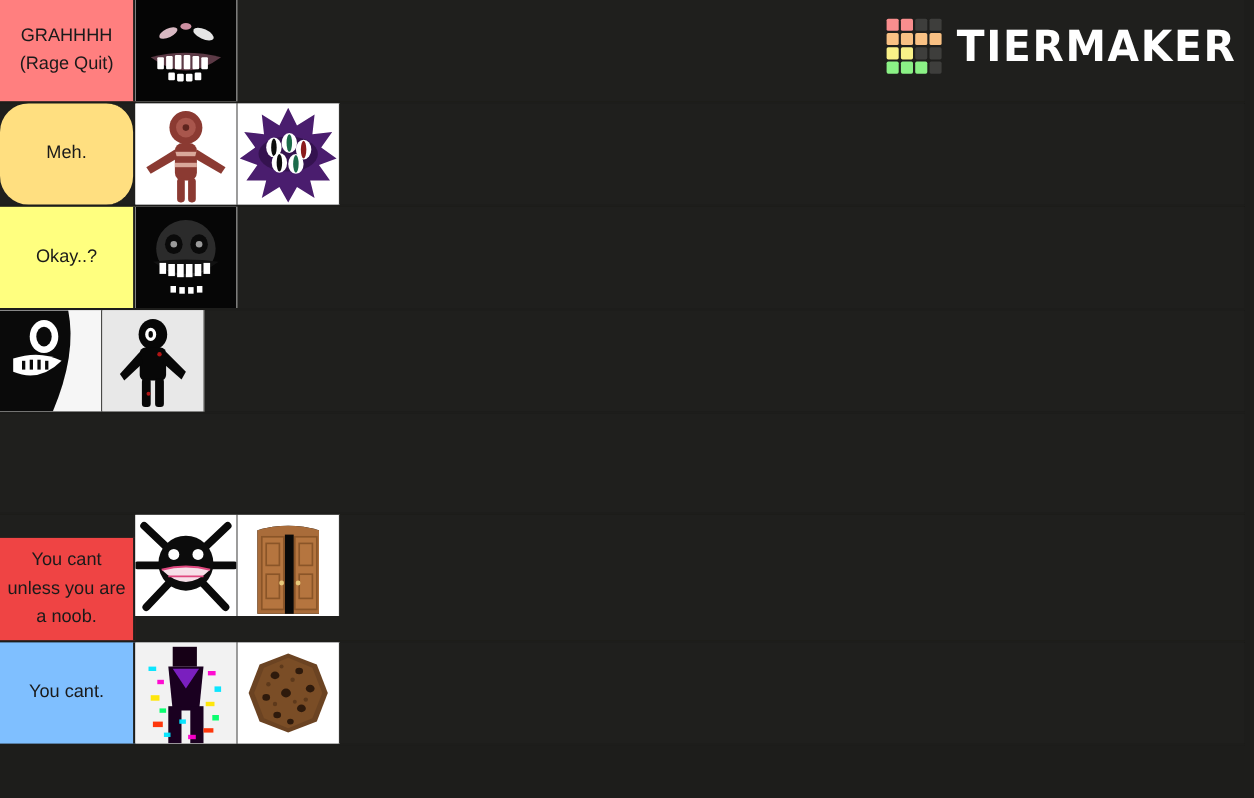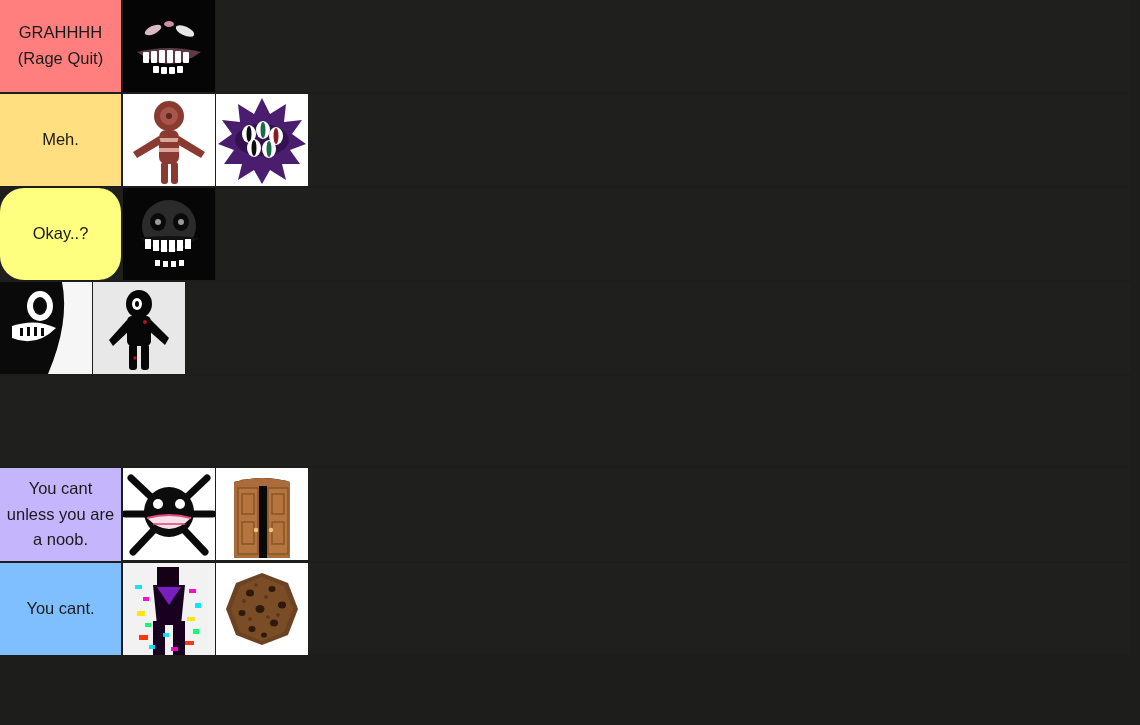--- a/index.html
+++ b/index.html
@@ -107,20 +107,41 @@
     width: 100%;
     height: 100%;
     display: block;
   }
 </style>
 </head>
 <body>
 
 <div id="tiermaker-app">
 
+  <div class="brand-logo">
+    <div class="brand-grid">
+        <div class="brand-cell" style="background: rgb(249, 142, 142);"></div>
+        <div class="brand-cell" style="background: rgb(249, 142, 142);"></div>
+        <div class="brand-cell" style="background: rgb(62, 62, 60);"></div>
+        <div class="brand-cell" style="background: rgb(62, 62, 60);"></div>
+        <div class="brand-cell" style="background: rgb(249, 193, 132);"></div>
+        <div class="brand-cell" style="background: rgb(249, 193, 132);"></div>
+        <div class="brand-cell" style="background: rgb(249, 193, 132);"></div>
+        <div class="brand-cell" style="background: rgb(249, 193, 132);"></div>
+        <div class="brand-cell" style="background: rgb(249, 241, 136);"></div>
+        <div class="brand-cell" style="background: rgb(249, 241, 136);"></div>
+        <div class="brand-cell" style="background: rgb(62, 62, 60);"></div>
+        <div class="brand-cell" style="background: rgb(62, 62, 60);"></div>
+        <div class="brand-cell" style="background: rgb(139, 241, 134);"></div>
+        <div class="brand-cell" style="background: rgb(139, 241, 134);"></div>
+        <div class="brand-cell" style="background: rgb(139, 241, 134);"></div>
+        <div class="brand-cell" style="background: rgb(62, 62, 60);"></div>
+      </div>
+    <div class="brand-wordmark">TIERMAKER</div>
+  </div>
 
   <div class="tier-list" id="tier-list">
       <div class="tier-row">
         <div class="tier-label" style="background: rgb(255, 127, 127);">GRAHHHH (Rage Quit)</div>
         <div class="tier-items">
           <div class="tier-item" title="dark face with glowing white teeth and pink eyes">
             <svg class="thumb" viewBox="0 0 92 92" xmlns="http://www.w3.org/2000/svg">
               <rect width="92" height="92" fill="#050505"></rect>
               <ellipse cx="30" cy="30" rx="9" ry="4" fill="#ffd9e5" transform="rotate(-25 30 30)" opacity=".85"></ellipse>
               <ellipse cx="62" cy="31" rx="10" ry="4.5" fill="#ffffff" transform="rotate(25 62 31)" opacity=".9"></ellipse>
@@ -136,21 +157,21 @@
                 <rect x="30" y="66" width="6" height="7" rx="1"></rect>
                 <rect x="38" y="67" width="6" height="7" rx="1"></rect>
                 <rect x="46" y="67" width="6" height="7" rx="1"></rect>
                 <rect x="54" y="66" width="6" height="7" rx="1"></rect>
               </g>
             </svg>
           </div>
         </div>
       </div>
       <div class="tier-row">
-        <div class="tier-label" style="background: rgb(255, 223, 128);">Meh.</div>
+        <div class="tier-label" style="background: rgb(255, 223, 128); border-radius: 26px;">Meh.</div>
         <div class="tier-items">
           <div class="tier-item" title="dark red clay humanoid figure with striped head">
             <svg class="thumb" viewBox="0 0 92 92" xmlns="http://www.w3.org/2000/svg">
               <rect width="92" height="92" fill="#ffffff"></rect>
               <circle cx="46" cy="22" r="15" fill="#8b3a32"></circle>
               <circle cx="46" cy="22" r="9" fill="#a8564c"></circle>
               <circle cx="46" cy="22" r="3" fill="#5e241e"></circle>
               <rect x="36" y="36" width="20" height="34" rx="7" fill="#8b3a32"></rect>
               <rect x="36" y="44" width="20" height="4" fill="#d9a79a"></rect>
               <rect x="36" y="54" width="20" height="4" fill="#d9a79a"></rect>
@@ -175,21 +196,21 @@
                 <ellipse cx="38" cy="54" rx="7" ry="9" fill="#fff"></ellipse>
                 <ellipse cx="38" cy="54" rx="2.5" ry="8" fill="#0d0d0d"></ellipse>
                 <ellipse cx="53" cy="55" rx="7" ry="9" fill="#fff"></ellipse>
                 <ellipse cx="53" cy="55" rx="2.5" ry="8" fill="#1b6b4a"></ellipse>
               </g>
             </svg>
           </div>
         </div>
       </div>
       <div class="tier-row">
-        <div class="tier-label" style="background: rgb(255, 255, 127); border-radius: 24px;">Okay..?</div>
+        <div class="tier-label" style="background: rgb(255, 255, 127);">Okay..?</div>
         <div class="tier-items">
           <div class="tier-item" title="dark grinning troll face with white teeth">
             <svg class="thumb" viewBox="0 0 92 92" xmlns="http://www.w3.org/2000/svg">
               <rect width="92" height="92" fill="#060606"></rect>
               <ellipse cx="46" cy="38" rx="27" ry="26" fill="#4a4a4a" opacity=".55"></ellipse>
               <ellipse cx="35" cy="34" rx="8" ry="9" fill="#0a0a0a"></ellipse>
               <ellipse cx="58" cy="34" rx="8" ry="9" fill="#0a0a0a"></ellipse>
               <circle cx="35" cy="34" r="3" fill="#9a9a9a"></circle>
               <circle cx="58" cy="34" r="3" fill="#9a9a9a"></circle>
               <path d="M16 50 Q46 46 76 50 Q46 72 16 50Z" fill="#111"></path>
@@ -240,21 +261,21 @@
               <circle cx="52" cy="40" r="2" fill="#b01414"></circle>
               <circle cx="42" cy="76" r="1.8" fill="#b01414"></circle>
             </svg>
           </div>
         </div>
       </div>
       <div class="tier-row">
         <div class="tier-items"></div>
       </div>
       <div class="tier-row">
-        <div class="tier-label" style="background: #c4b5fd;">You cant unless you are a noob.</div>
+        <div class="tier-label" style="background: #ef4444; margin-top: 21px;">You cant unless you are a noob.</div>
         <div class="tier-items">
           <div class="tier-item" title="black spider creature with pink grinning mouth">
             <svg class="thumb" viewBox="0 0 92 92" xmlns="http://www.w3.org/2000/svg">
               <rect width="92" height="92" fill="#ffffff"></rect>
               <g stroke="#0a0a0a" stroke-width="7" stroke-linecap="round" fill="none">
                 <path d="M46 46 L8 10"></path>
                 <path d="M46 46 L84 10"></path>
                 <path d="M46 46 L2 46"></path>
                 <path d="M46 46 L90 46"></path>
                 <path d="M46 46 L10 84"></path>

